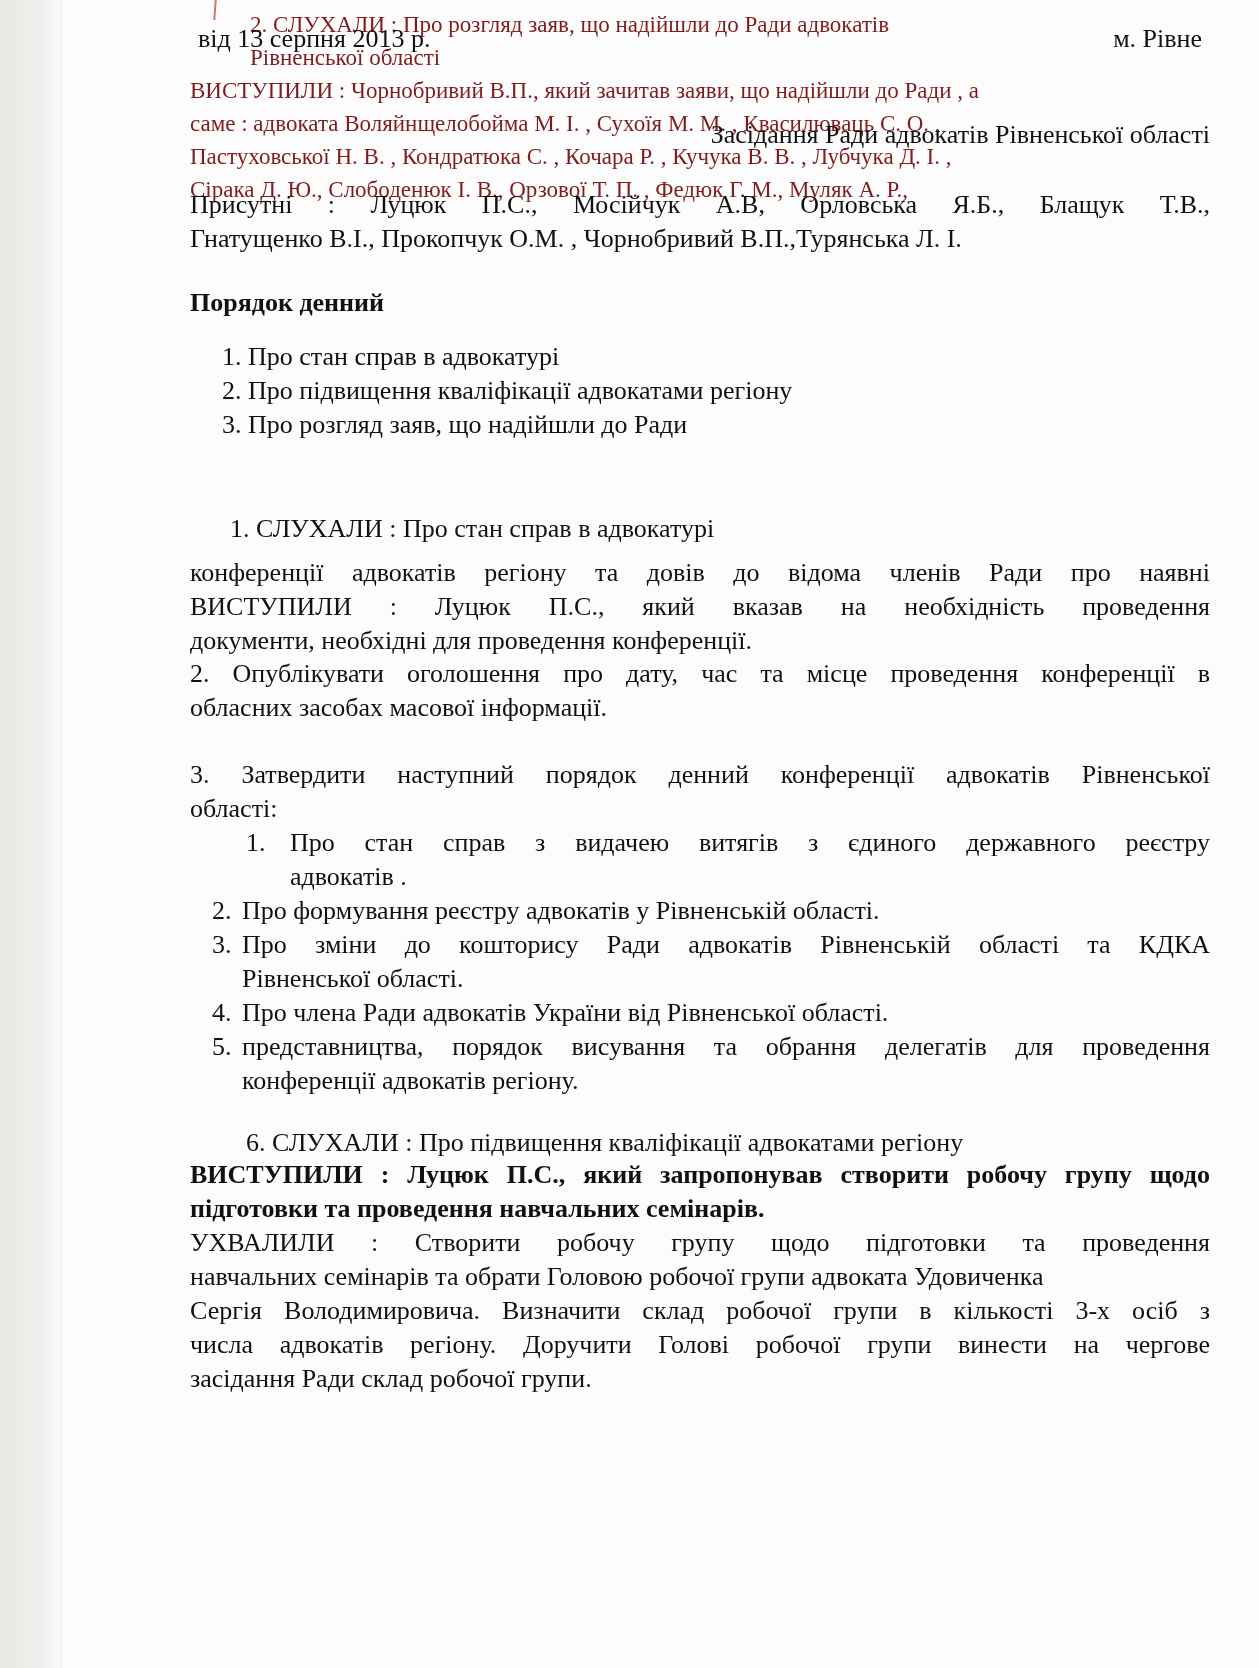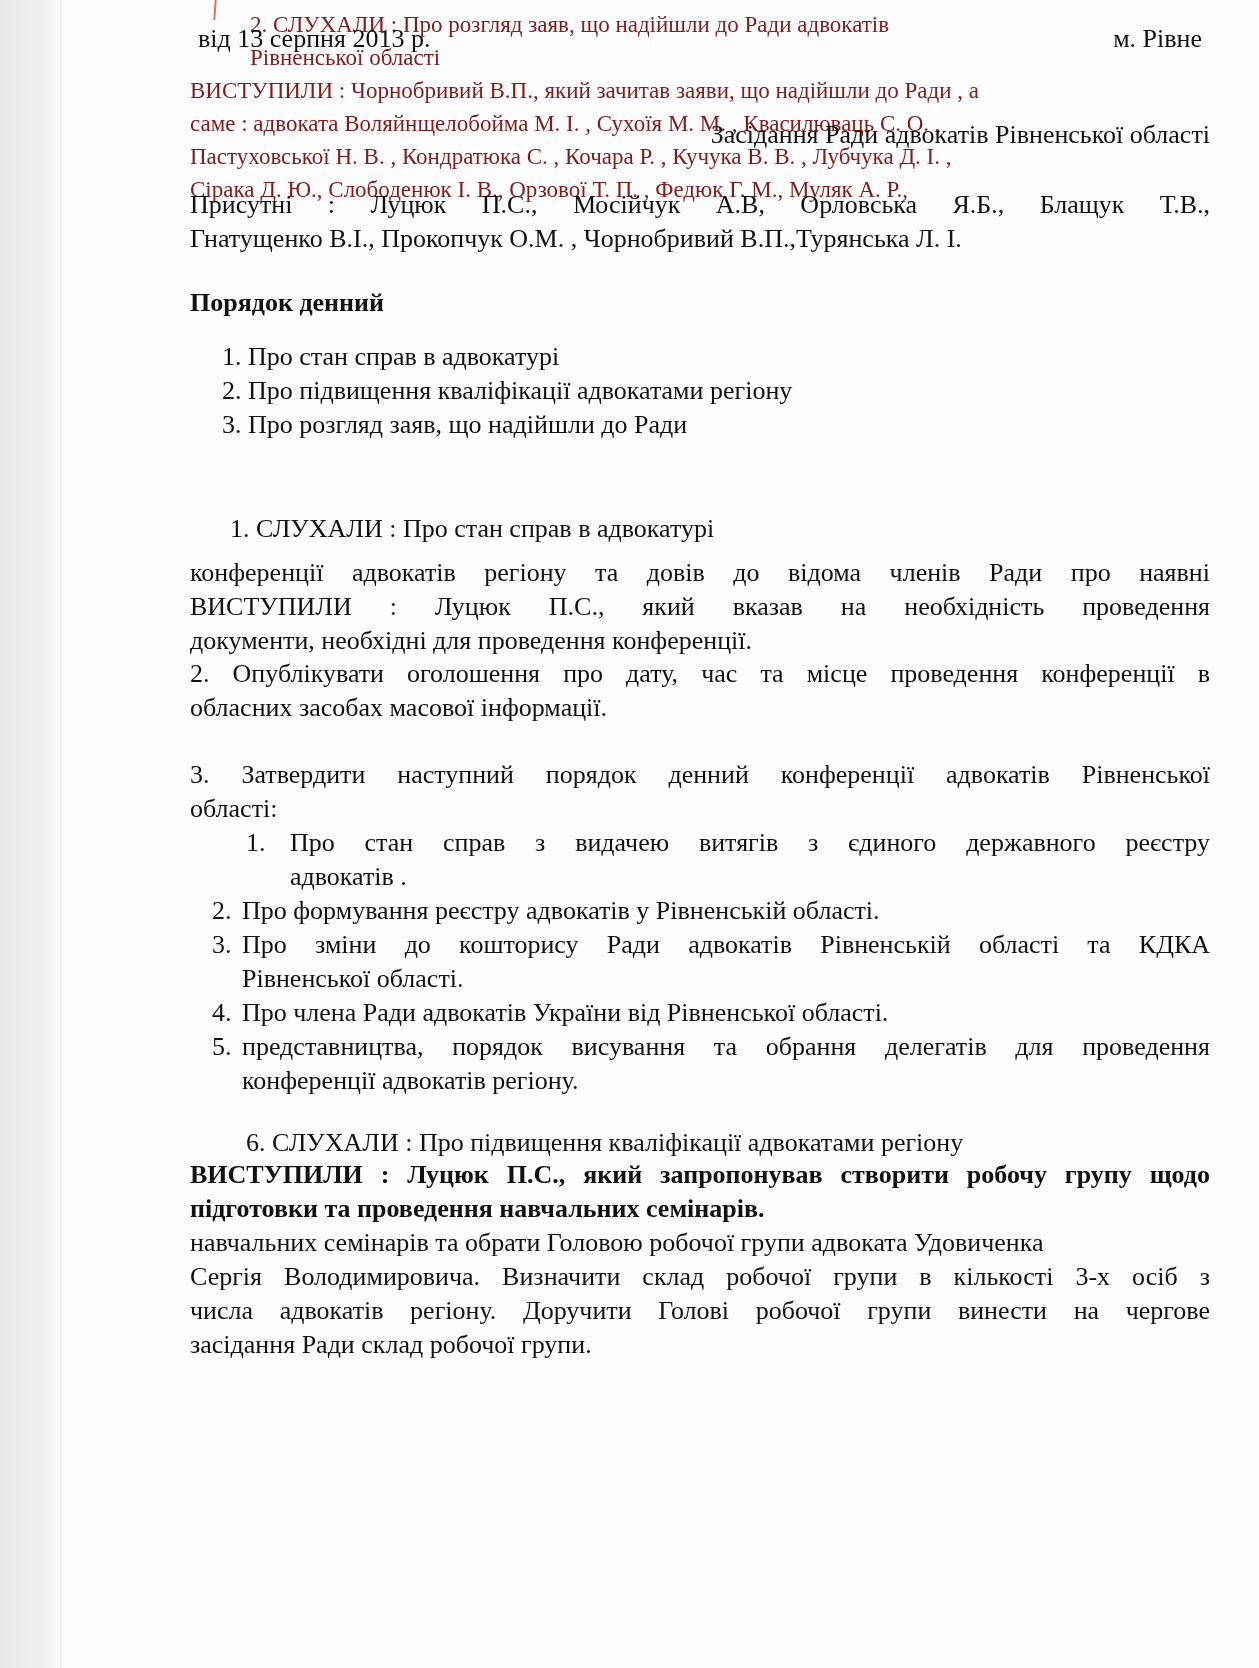--- a/index.html
+++ b/index.html
@@ -136,19 +136,20 @@
   </div>
 
   <div class="abs heard6">6.  СЛУХАЛИ : Про підвищення кваліфікації адвокатами регіону</div>
 
   <div class="abs para spoke6">
     <span class="line-j">ВИСТУПИЛИ : Луцюк П.С., який запропонував створити робочу групу щодо</span>
     <span class="line-l">підготовки та проведення навчальних семінарів.</span>
   </div>
 
   <div class="abs para resolved6">
+    <span class="line-j">УХВАЛИЛИ : Створити робочу групу щодо підготовки та проведення</span>
     <span class="line-l">навчальних семінарів та обрати Головою робочої групи адвоката Удовиченка</span>
     <span class="line-j">Сергія Володимировича. Визначити склад робочої групи в кількості 3-х осіб з</span>
     <span class="line-j">числа адвокатів регіону. Доручити Голові робочої групи винести на чергове</span>
     <span class="line-l">засідання Ради склад робочої групи.</span>
   </div>
 
 </div>
 
 </body></html>

